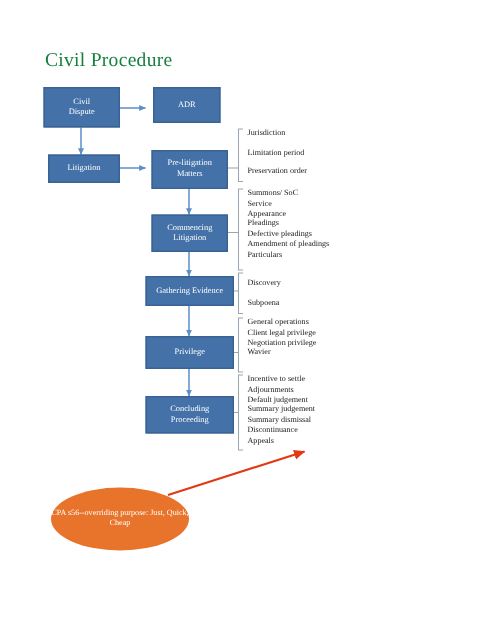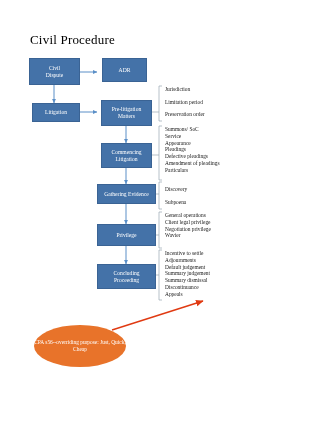--- a/index.html
+++ b/index.html
@@ -7,21 +7,21 @@
     width:300px;height:424px;background:#ffffff;
     font-family:"Liberation Serif", serif;
     overflow:hidden;position:relative;
   }
   #canvas{position:absolute;left:0;top:0;width:300px;height:424px;}
   #svg-layer{position:absolute;left:0;top:0;width:300px;height:424px;pointer-events:none;}
 
   .title{
     position:absolute;left:30px;top:32px;
     font-family:"Liberation Serif", serif;
-    font-size:13px;color:#000000;letter-spacing:.2px;white-space:nowrap;
+    font-size:13px;color:#15803d;letter-spacing:.2px;white-space:nowrap;
   }
 
   .node{
     position:absolute;box-sizing:border-box;
     background:#4472A8;border:1px solid #3a6394;
     color:#ffffff;font-family:"Liberation Serif", serif;
     font-size:5.6px;line-height:7px;
     display:flex;align-items:center;justify-content:center;text-align:center;
     padding:1px;
   }

